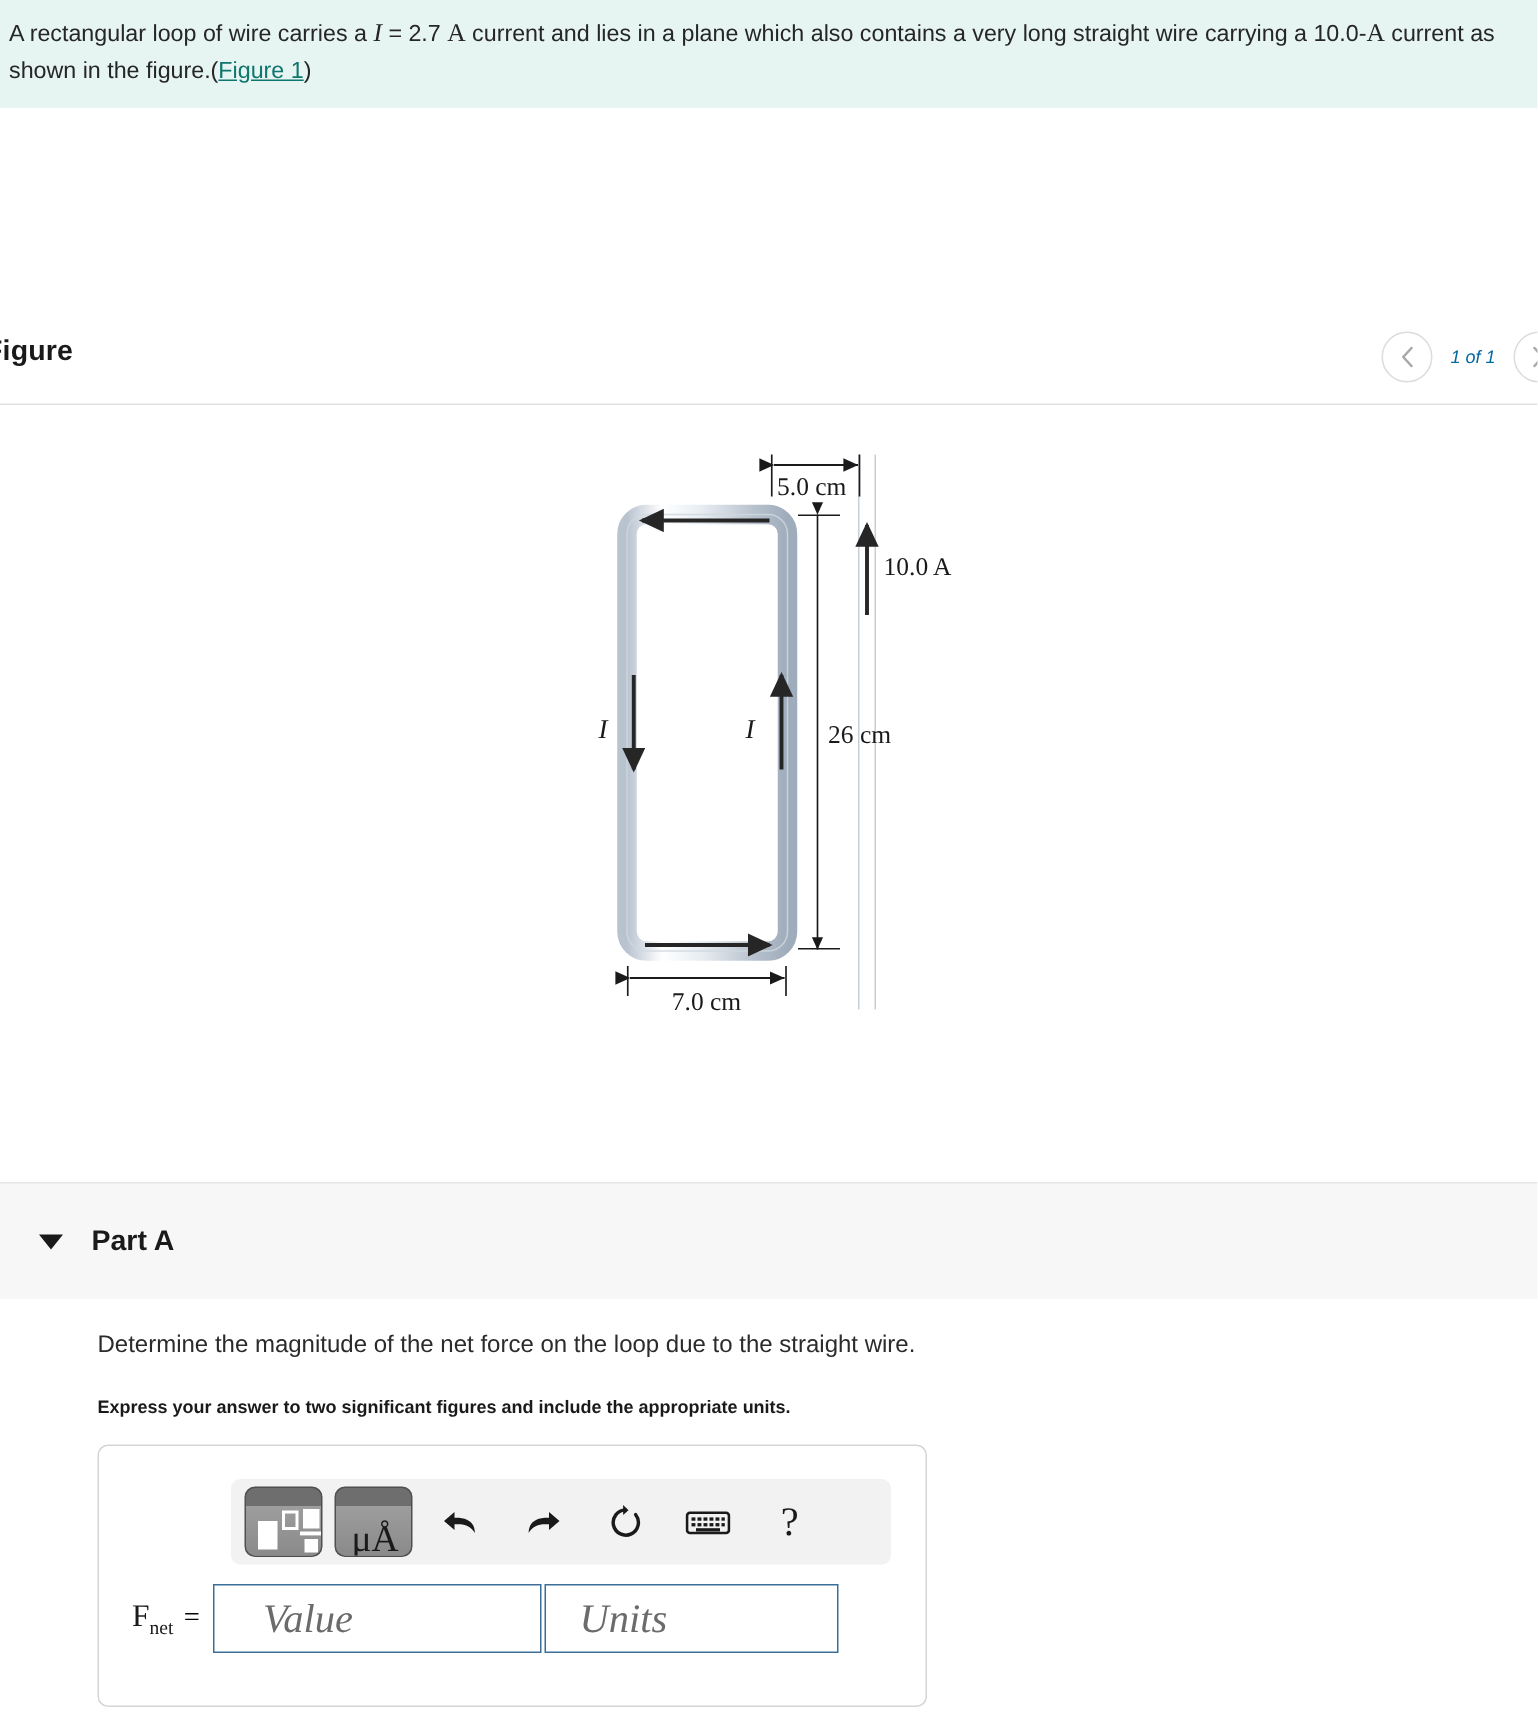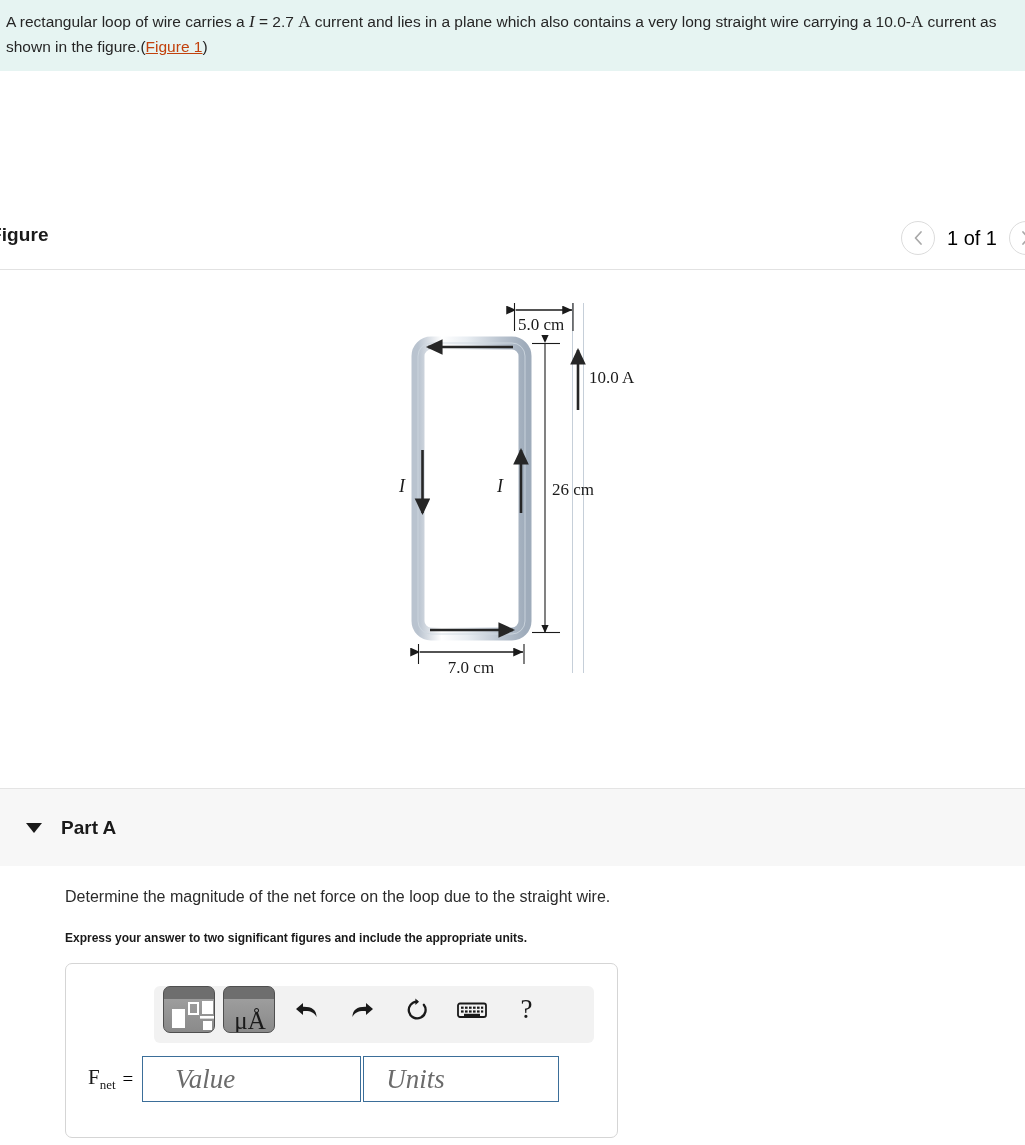--- a/index.html
+++ b/index.html
@@ -15,42 +15,42 @@
   
   .statement {
     background: #e6f4f2;
     padding: 9px 14px 12px 6px;
     font-size: 15.5px;
     line-height: 25px;
     color: #262626;
   }
   .mathvar { font-family: "Liberation Serif", serif; font-style: italic; font-size: 17px; }
   .mathup  { font-family: "Liberation Serif", serif; font-style: normal; font-size: 17px; }
-  .figlink { color: #c2410c; text-decoration: underline; cursor: pointer; }
+  .figlink { color: #0f766e; text-decoration: underline; cursor: pointer; }
 
   
   .figure-header {
     position: absolute; left: 0; top: 212px;
     width: 1025px; height: 58px;
     border-bottom: 1px solid #e2e2e2;
   }
   .figure-title {
     position: absolute; left: -10px; top: 12px;
     font-size: 19px; font-weight: bold; color: #1a1a1a;
     letter-spacing: .1px;
   }
   .fig-nav { position: absolute; right: -18px; top: 9px; display: flex; align-items: center; gap: 12px; }
   .nav-btn {
     width: 34px; height: 34px; border-radius: 50%;
     border: 1px solid #dcdcdc; background: #fff;
     display: flex; align-items: center; justify-content: center;
     cursor: pointer;
   }
   .nav-btn svg { display: block; }
-  .nav-count { font-size: 20px; color: #000000; white-space: nowrap; }
+  .nav-count { font-size: 12px; color: #0369a1; white-space: nowrap; font-style: italic; }
 
   
   .figure-canvas { position: absolute; left: 0; top: 270px; width: 1025px; height: 510px; }
 
   
   .part-header {
     position: absolute; left: 0; top: 788px; width: 1025px; height: 78px;
     background: #f7f7f7; border-top: 1px solid #e4e4e4;
     display: flex; align-items: center;
   }
@@ -69,21 +69,21 @@
   
   .answer-box {
     position: absolute; left: 65px; top: 963px;
     width: 553px; height: 175px;
     border: 1px solid #d5d5d5; border-radius: 7px; background: #fff;
   }
   .toolbar {
     position: absolute; left: 88px; top: 22px;
     width: 440px; height: 57px;
     background: #f2f2f2; border-radius: 6px;
-    display: flex; align-items: flex-start; gap: 8px; padding-left: 9px;
+    display: flex; align-items: center; gap: 8px; padding-left: 9px;
   }
   .tb-sq {
     width: 52px; height: 47px; border-radius: 7px;
     background: linear-gradient(to bottom, #6e6e6e 0%, #6e6e6e 26%, #9d9d9d 27%, #8a8a8a 100%);
     border: 1px solid #4f4f4f; position: relative; cursor: pointer; overflow: hidden;
   }
   .tb-ico { display: block; }
   .tb-btn {
     width: 47px; height: 47px; display: flex; align-items: center; justify-content: center;
     cursor: pointer; background: transparent; border: none;

